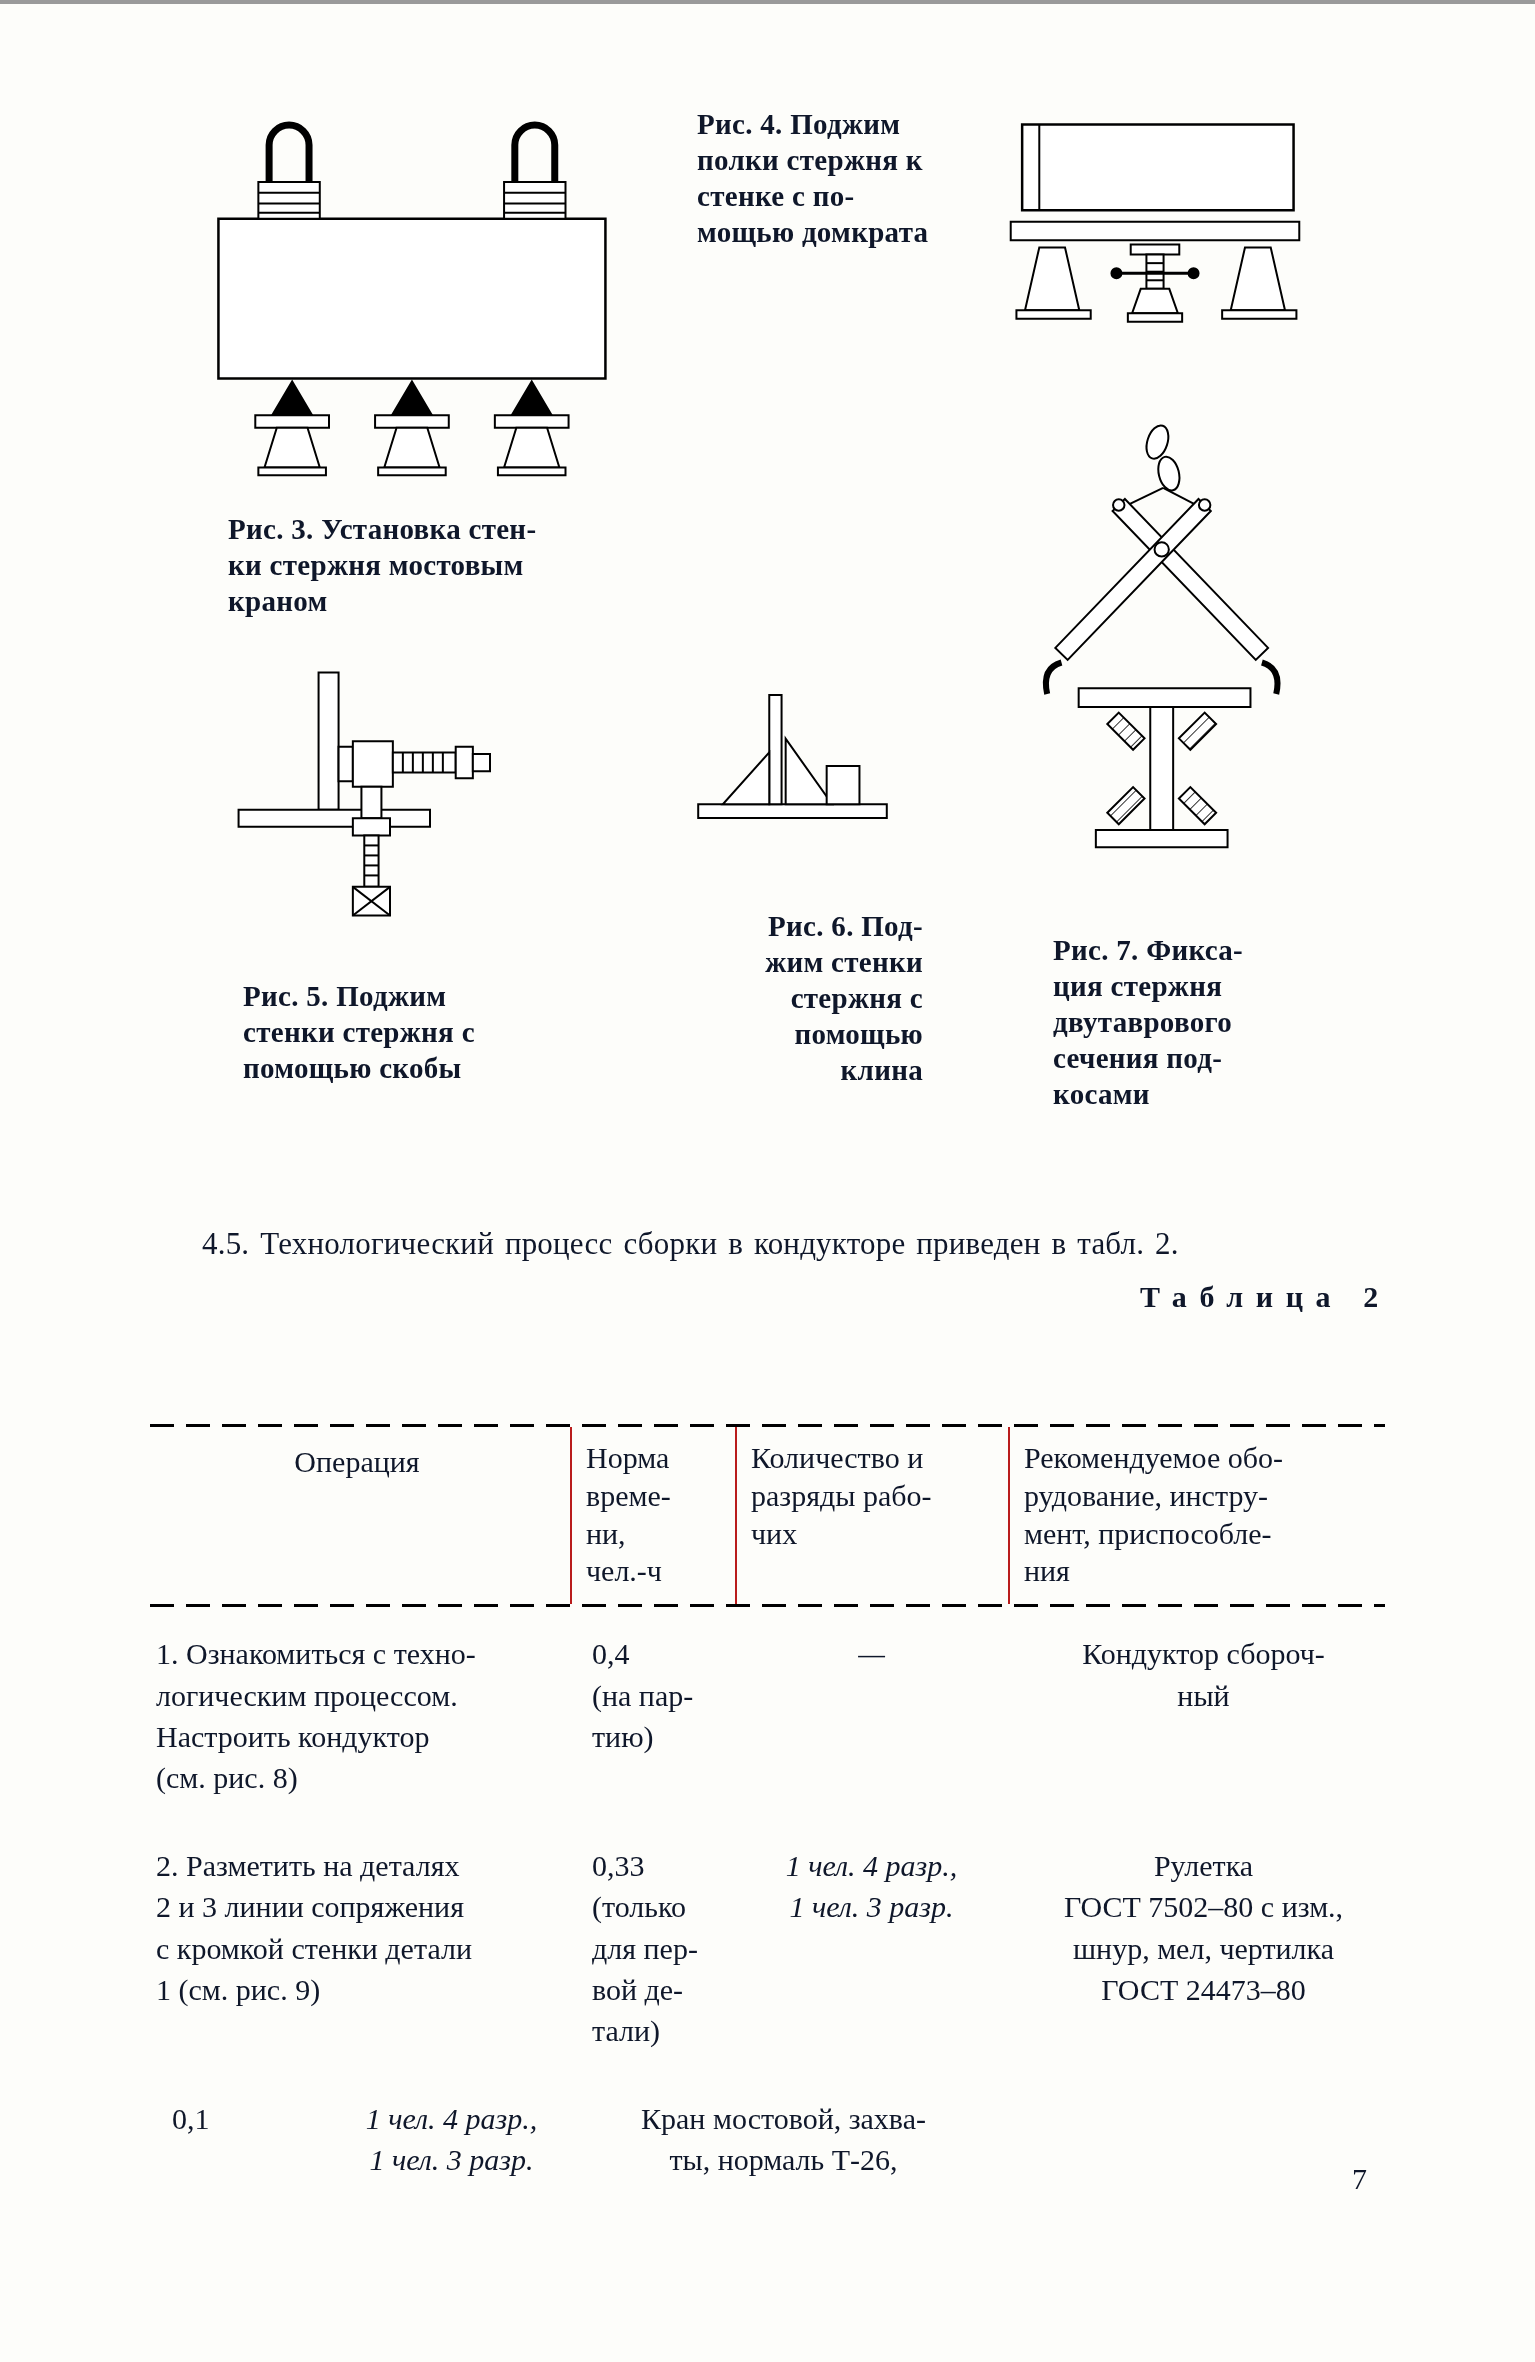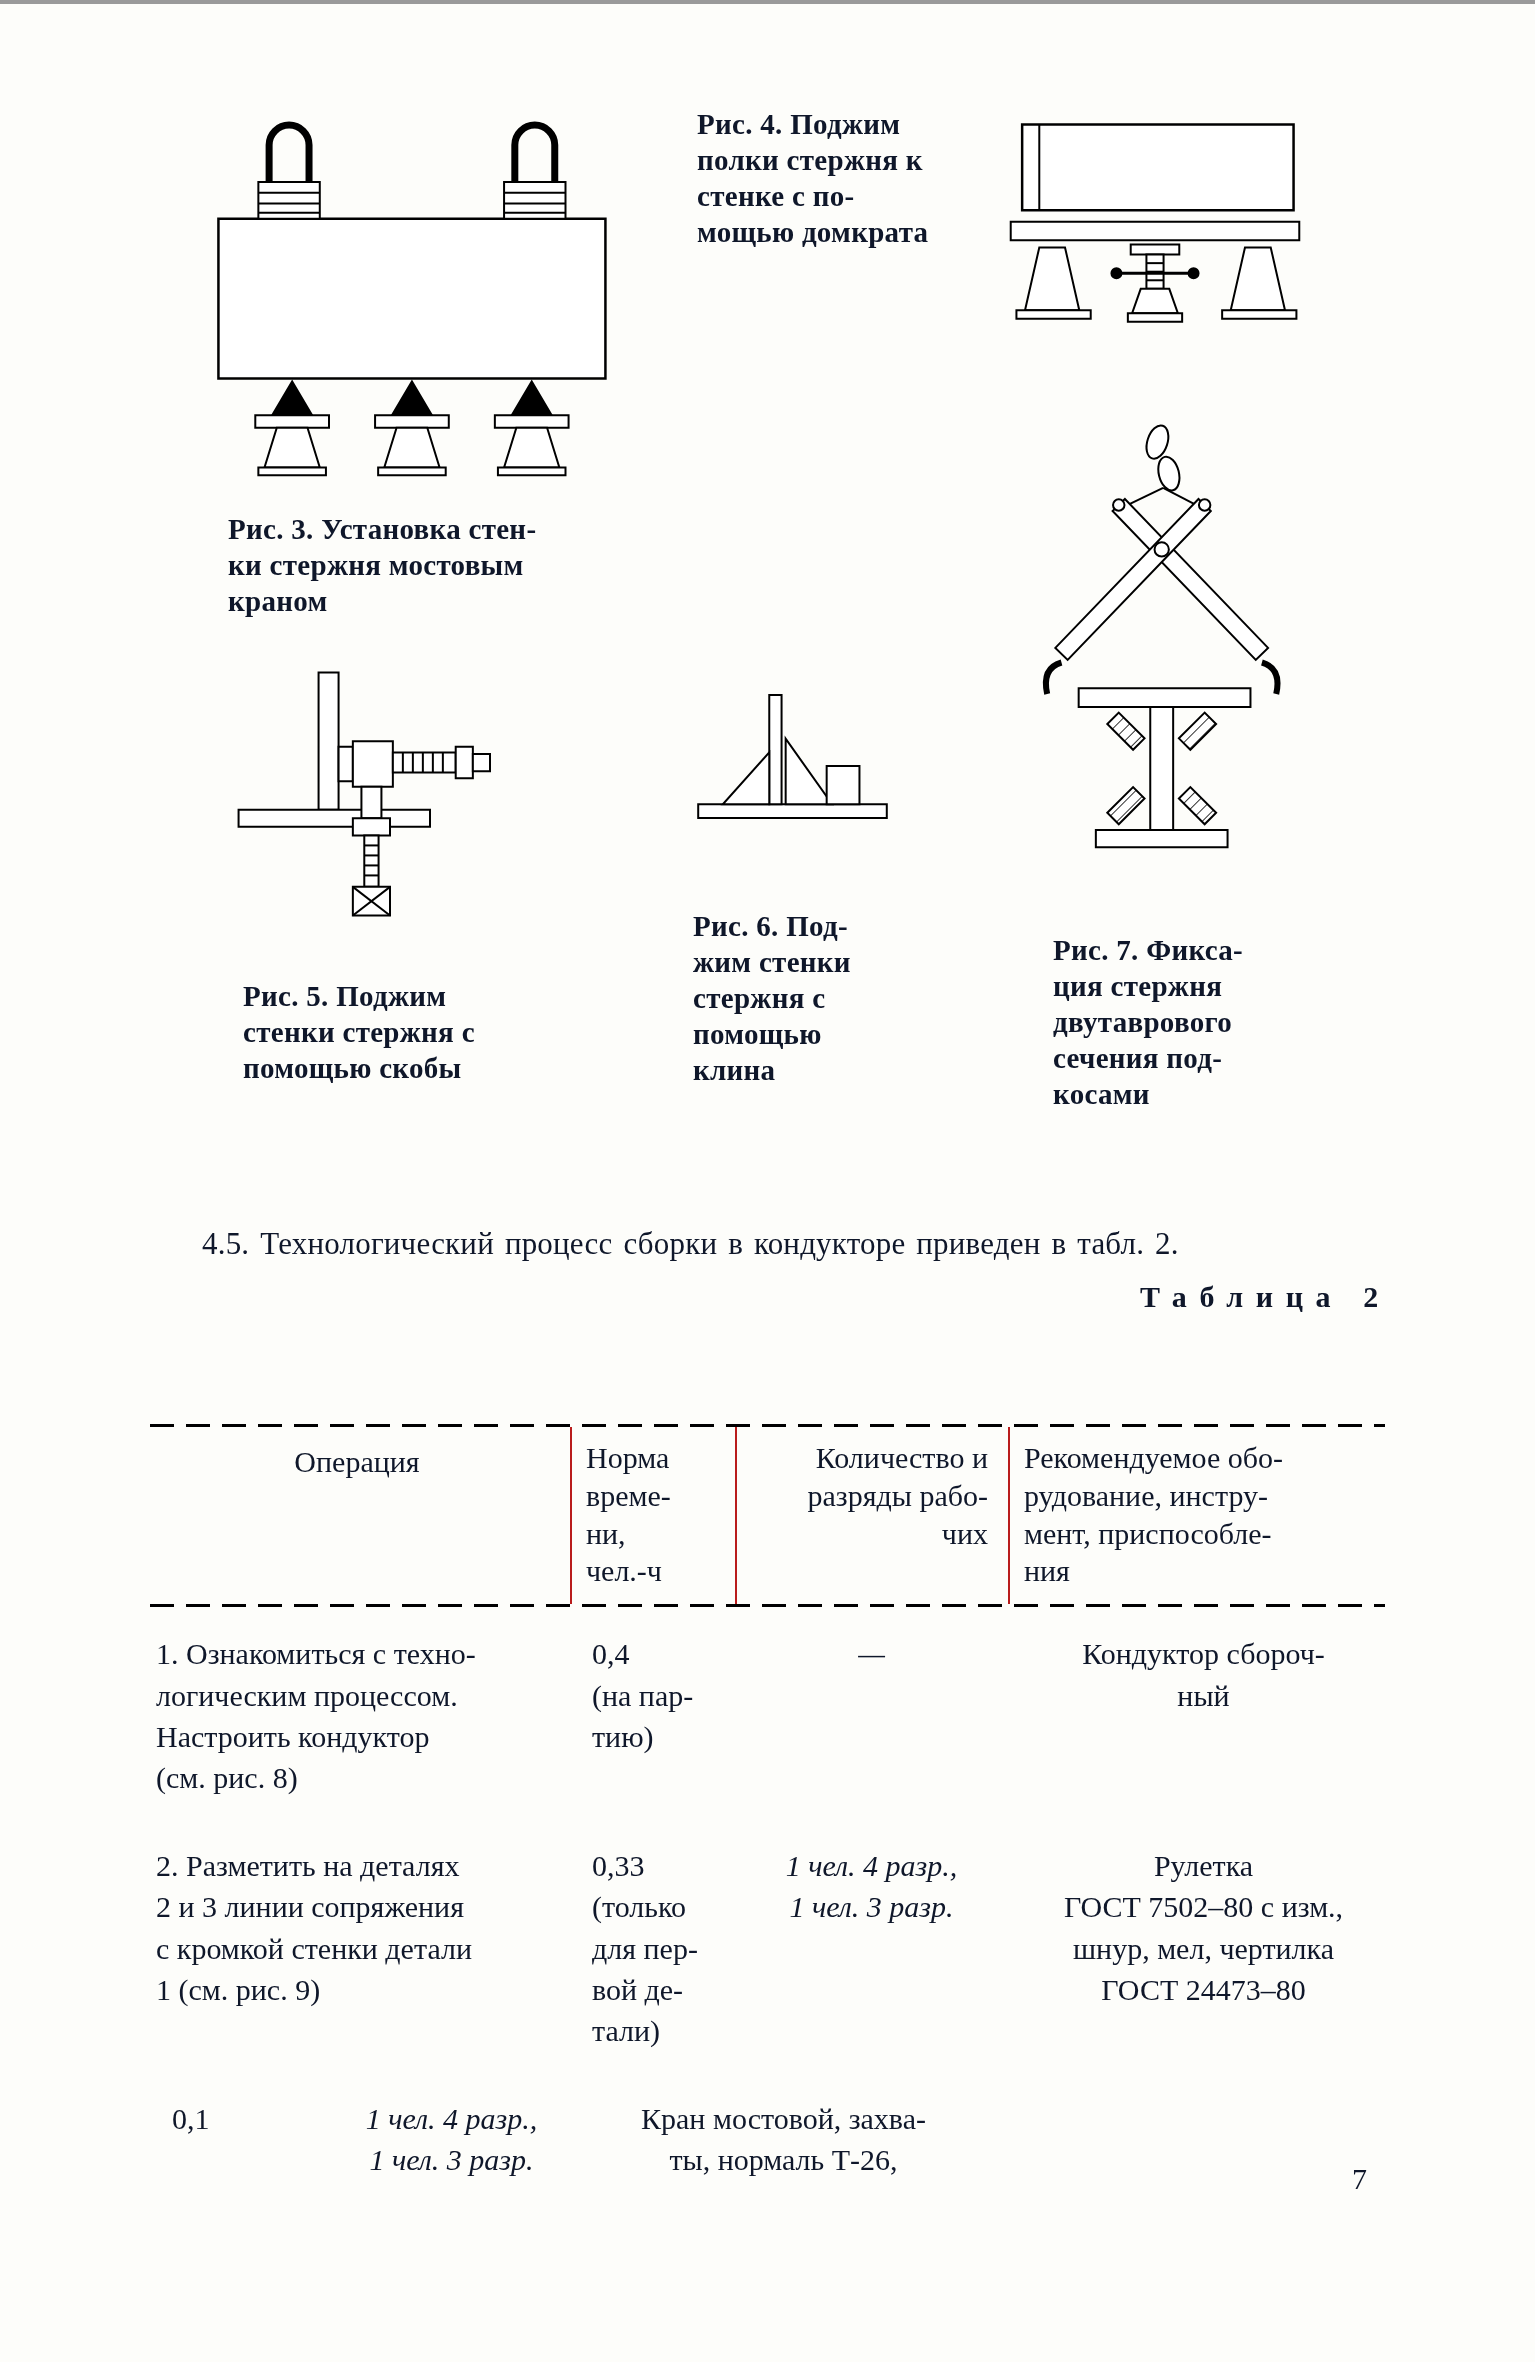--- a/index.html
+++ b/index.html
@@ -42,21 +42,21 @@
   }
   .thead { display: flex; align-items: stretch; }
   .th {
     padding: 12px 20px 14px 14px;
     line-height: 1.26;
     white-space: pre-line;
   }
   .thead .th + .th { border-left: 2px solid #b91c1c; }
   .th.c1 { width: 420px; text-align: center; padding-top: 16px; }
   .th.c2 { width: 165px; }
-  .th.c3 { width: 273px; text-align: right; }
+  .th.c3 { width: 273px; }
   .th.c4 { width: 377px; }
   .tbody { padding-top: 26px; }
   .trow { display: flex; margin-bottom: 46px; line-height: 1.38; }
   .td { white-space: pre-line; }
   .td.c1 { width: 420px; padding-left: 6px; padding-right: 20px; }
   .td.c2 { width: 165px; padding-left: 22px; }
   .td.c3 { width: 273px; font-style: italic; text-align: center; }
   .td.c4 { width: 377px; padding-left: 14px; text-align: center; }
   .page-number { position: absolute; font-size: 30px; }
 </style>
@@ -206,21 +206,21 @@
       <polygon points="62,203 80,221 72,229 54,211" fill="url(#hatch7)"></polygon>
       <polygon points="122,203 104,221 112,229 130,211" fill="url(#hatch7)"></polygon>
       <polygon points="54,273 72,255 80,263 62,281" fill="url(#hatch7)"></polygon>
       <polygon points="130,273 112,255 104,263 122,281" fill="url(#hatch7)"></polygon>
     </g>
   </svg>
 
   <div class="caption" style="left:243px; top:975px; width:290px;">Рис. 5. Поджим
 стенки стержня с
 помощью скобы</div>
-  <div class="caption" style="left:693px; top:905px; width:230px;">Рис. 6. Под-
+  <div class="caption" style="left:693px; top:905px; width:230px;text-align:right;">Рис. 6. Под-
 жим стенки
 стержня с
 помощью
 клина</div>
   <div class="caption" style="left:1053px; top:929px; width:250px;">Рис. 7. Фикса-
 ция стержня
 двутаврового
 сечения под-
 косами</div>
 

